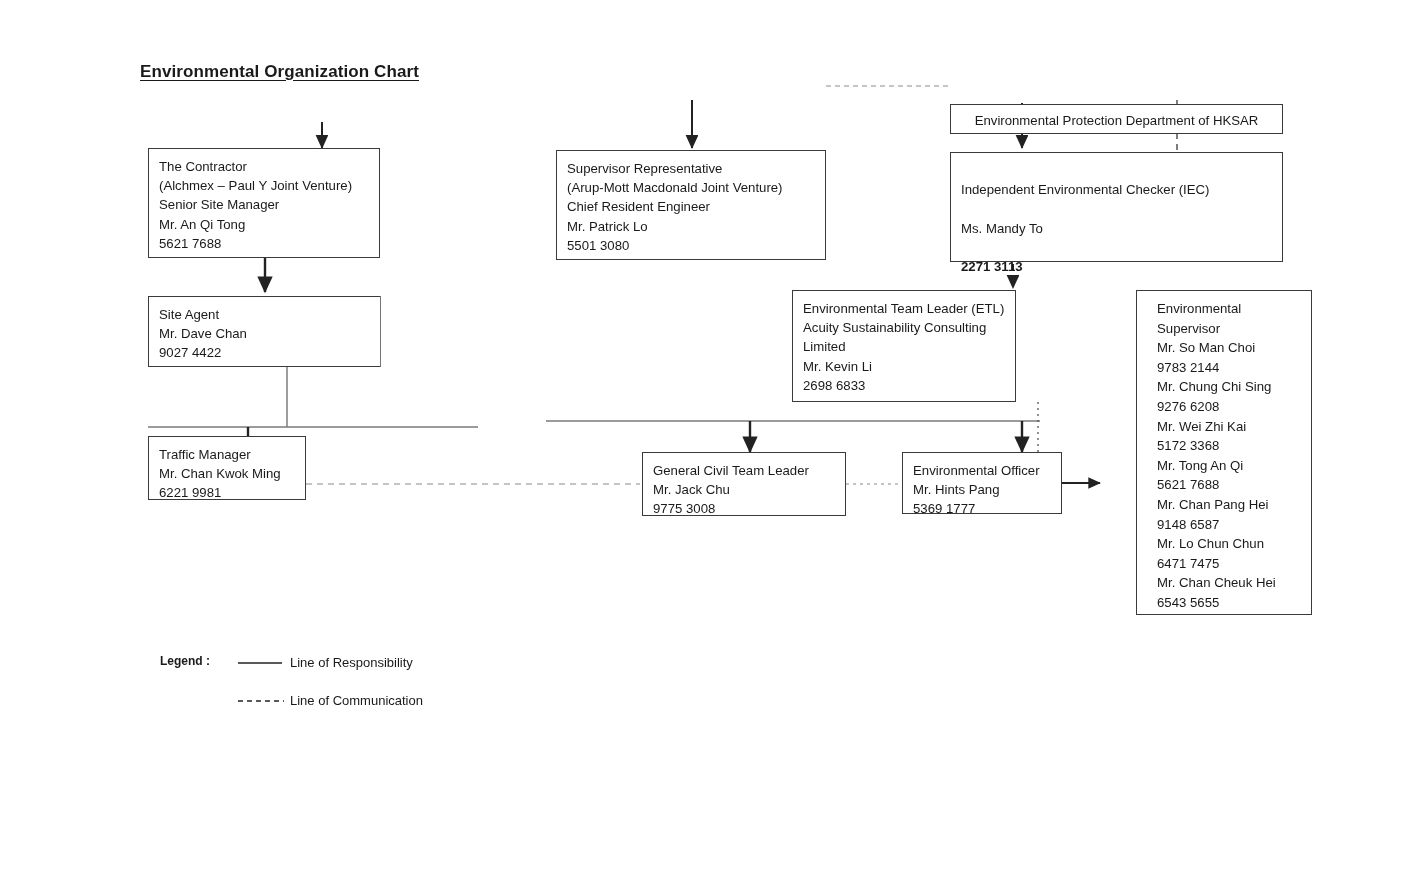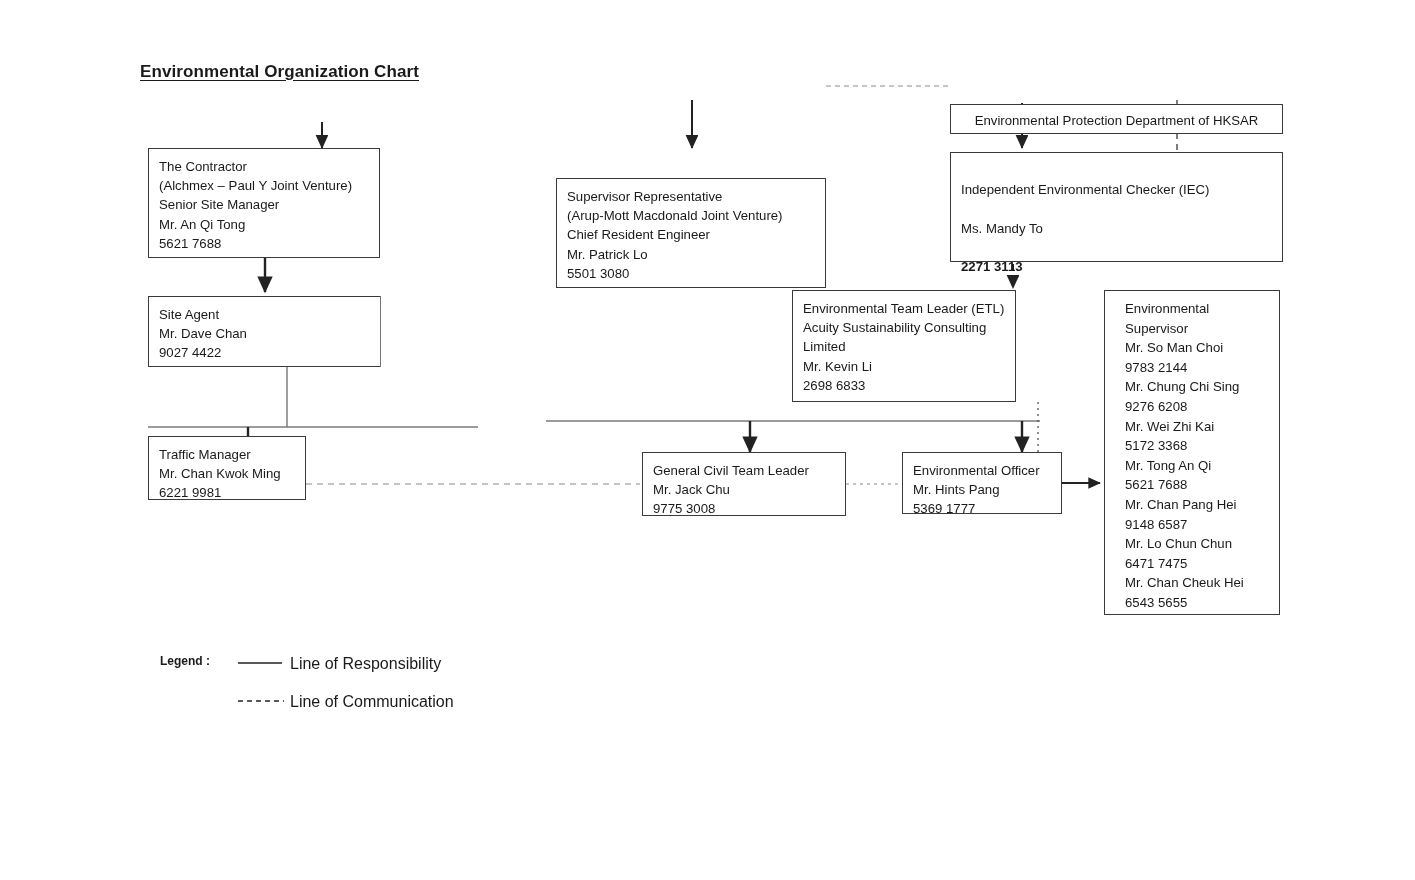--- a/index.html
+++ b/index.html
@@ -22,21 +22,21 @@
   #title{
     position:absolute;left:140px;top:62px;
     font-size:17px;font-weight:700;letter-spacing:.1px;
     text-decoration:underline;text-underline-offset:3px;
     white-space:nowrap;
   }
   .legend-label{
     position:absolute;font-size:12px;font-weight:bold;
     left:160px;top:654px;white-space:nowrap;
   }
-  .legend-text{position:absolute;font-size:16px;white-space:nowrap;}
+  .legend-text{position:absolute;font-size:13px;white-space:nowrap;}
   svg.lines{position:absolute;left:0;top:0;width:1415px;height:880px;overflow:visible;}
 </style>
 </head>
 <body>
 
 <div id="canvas">
 
   <div id="title">Environmental Organization Chart</div>
 
   <svg class="lines" viewBox="0 0 1415 880" xmlns="http://www.w3.org/2000/svg">
@@ -91,21 +91,21 @@
 
 
   <div class="box center" style="left:950px;top:72px;width:333px;height:30px;margin-top:32px;">Environmental Protection Department of HKSAR</div>
 
   <div class="box" style="left:148px;top:148px;width:232px;height:110px;">The Contractor
 (Alchmex – Paul Y Joint Venture)
 Senior Site Manager
 Mr. An Qi Tong
 5621 7688</div>
 
-  <div class="box" style="left:556px;top:150px;width:270px;height:110px;margin-top:28px;">Supervisor Representative
+  <div class="box" style="left:556px;top:150px;width:270px;height:110px;">Supervisor Representative
 (Arup-Mott Macdonald Joint Venture)
 Chief Resident Engineer
 Mr. Patrick Lo
 5501 3080</div>
 
   <div class="box" style="left:950px;top:152px;width:333px;height:110px;">
     <div>Independent Environmental Checker (IEC)</div>
     <div>Ms. Mandy To</div>
     <div class="bold-line">2271 3113</div>
   </div>
@@ -113,21 +113,21 @@
   <div class="box open-right" style="left:148px;top:296px;width:232px;height:71px;">Site Agent
 Mr. Dave Chan
 9027 4422</div>
 
   <div class="box" style="left:792px;top:290px;width:224px;height:112px;">Environmental Team Leader (ETL)
 Acuity Sustainability Consulting
 Limited
 Mr. Kevin Li
 2698 6833</div>
 
-  <div class="box" style="left:1104px;top:290px;width:176px;height:325px;line-height:19.6px;padding-left:20px;">Environmental
+  <div class="box" style="left:1136px;top:290px;width:176px;height:325px;line-height:19.6px;padding-left:20px;">Environmental
 Supervisor
 Mr. So Man Choi
 9783 2144
 Mr. Chung Chi Sing
 9276 6208
 Mr. Wei Zhi Kai
 5172 3368
 Mr. Tong An Qi
 5621 7688
 Mr. Chan Pang Hei

